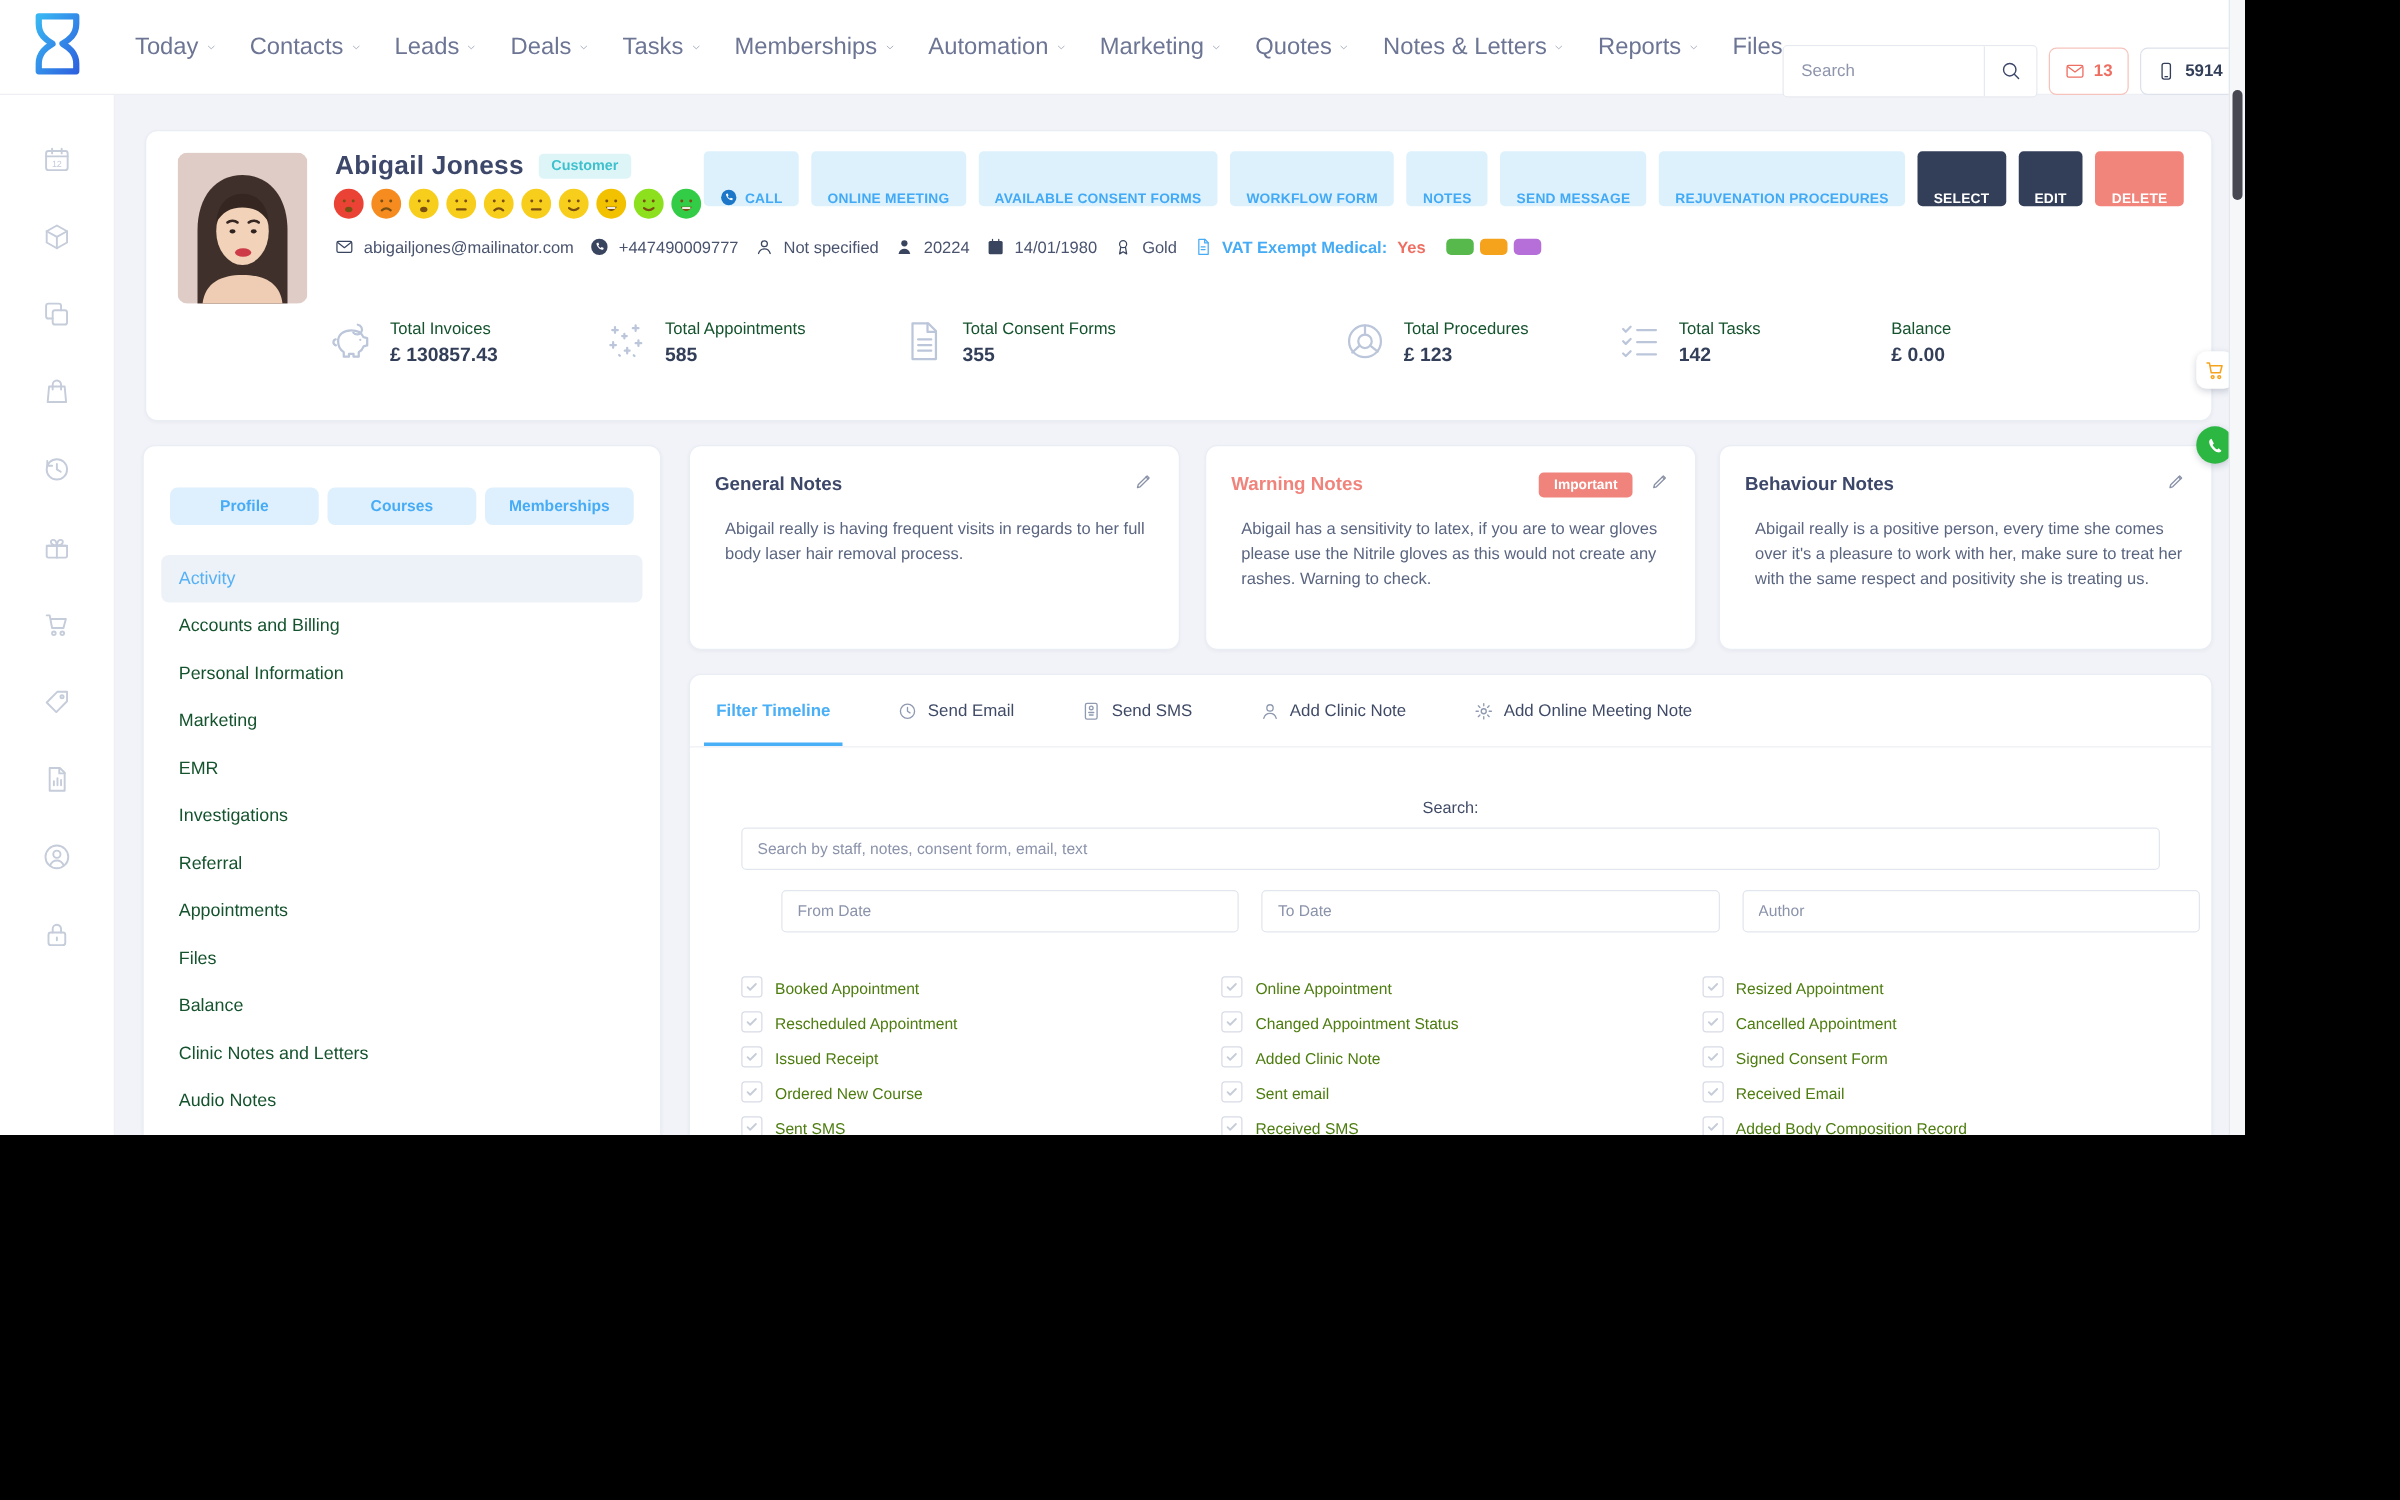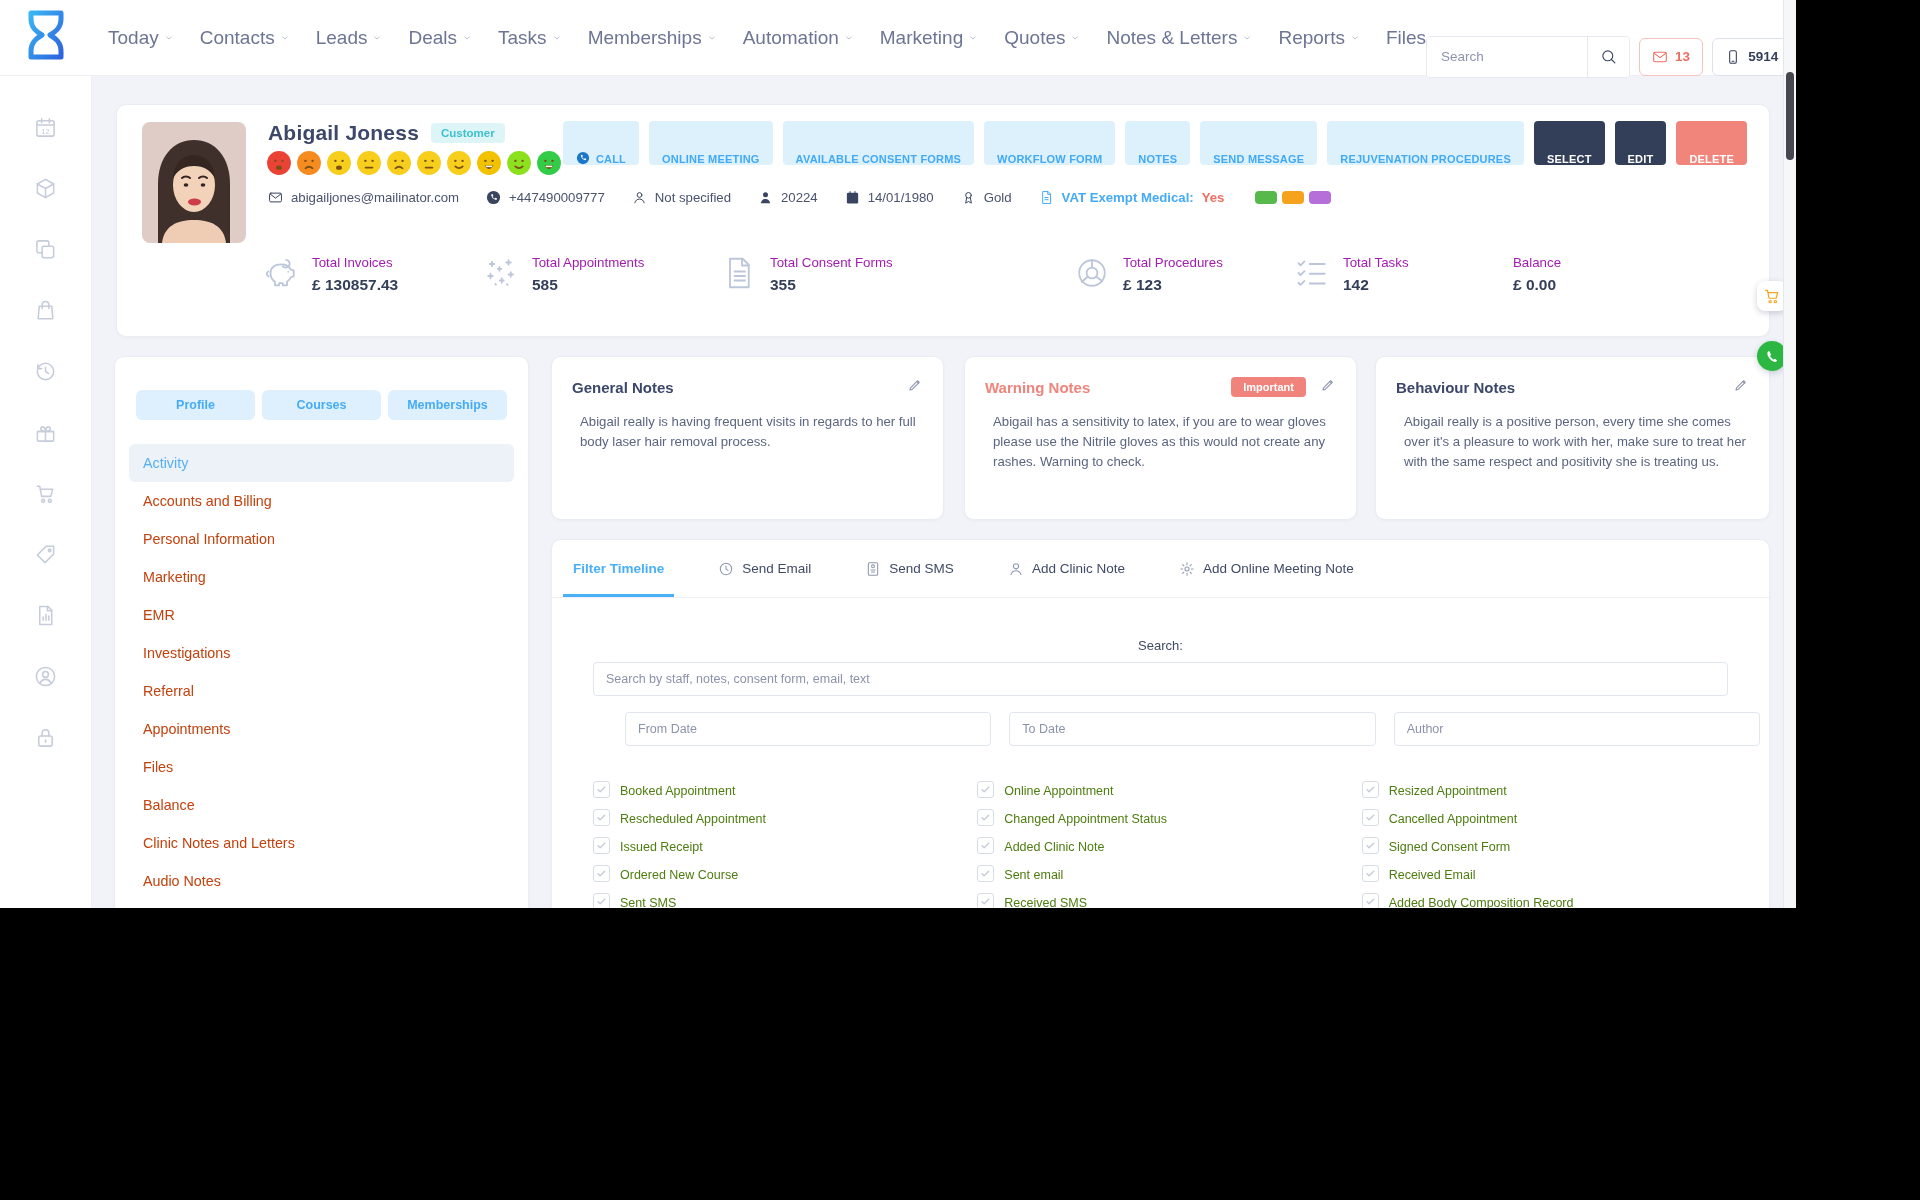--- a/index.html
+++ b/index.html
@@ -37,39 +37,39 @@
   .pname{font-size:21px;color:#3c4769;font-weight:600;letter-spacing:.2px;}
   .ctag{background:#def5f8;color:#3ec1cd;font-size:11.5px;padding:4px 10px;border-radius:4px;font-weight:600;margin-left:12px;}
   .actions{position:absolute;right:22px;top:16px;display:flex;gap:10px;}
   .abtn{height:44px;padding:0 13px;border:0;border-radius:4px;background:#ddf1fd;color:#42a9f5;font-size:11px;font-weight:700;letter-spacing:.2px;display:flex;align-items:flex-end;gap:6px;font-family:inherit;white-space:nowrap;}
   .abtn.dark{background:#333f59;color:#fff;}
   .abtn.danger{background:#f2857b;color:#fff;}
   .abtn .ic svg{width:14px;height:14px;color:#1c77c9;}
   .emojis{position:absolute;left:149px;top:45px;display:flex;gap:4px;}
   .emoji{width:26px;height:26px;}
   .emoji svg{width:26px;height:26px;}
-  .contact{position:absolute;left:151px;top:85px;display:flex;gap:27px;align-items:center;color:#49536e;font-size:13.2px;}
+  .contact{position:absolute;left:151px;top:85px;display:flex;gap:13px;align-items:center;color:#49536e;font-size:13.2px;}
   .citem{display:flex;gap:8px;align-items:center;white-space:nowrap;}
   .citem .ic svg{width:15px;height:15px;color:#39445f;}
   .citem.accent{color:#46abf5;font-weight:600;}
   .citem.accent .ic svg{color:#46abf5;}
   .vatval{color:#ee6e62;font-weight:600;}
   .pills{display:flex;gap:5px;margin-left:4px;}
   .pill{width:22px;height:13px;border-radius:4px;}
   .stats{position:absolute;left:0;top:150px;right:0;height:60px;}
   .stat{position:absolute;display:flex;gap:13px;align-items:flex-start;}
   .stat .ic svg{width:36px;height:36px;color:#bcc6da;stroke-width:1.2;}
-  .slabel{font-size:13.3px;color:#a21caf;margin-bottom:6px;white-space:nowrap;}
+  .slabel{font-size:13.3px;color:#14532d;margin-bottom:6px;white-space:nowrap;}
   .svalue{font-size:15.5px;color:#333f59;font-weight:700;}
   
   .side-card{left:22px;top:280px;width:415px;height:562px;overflow:hidden;}
   .side-tabs{display:flex;gap:7px;padding:33px 21px 20px 21px;}
   .stab{flex:1;height:30px;border-radius:6px;background:#def0fd;color:#47acf5;font-size:12.5px;font-weight:600;display:flex;align-items:center;justify-content:center;}
   .side-menu{padding:4px 14px;}
-  .mitem{height:38px;display:flex;align-items:center;padding:0 14px;font-size:14.3px;color:#c2410c;border-radius:6px;}
+  .mitem{height:38px;display:flex;align-items:center;padding:0 14px;font-size:14.3px;color:#14532d;border-radius:6px;}
   .mitem.active{background:#edf1f8;color:#55b1f6;}
   
   .ncard{top:280px;height:164px;padding:20px 20px;}
   .nhead{display:flex;align-items:center;gap:14px;}
   .ntitle{font-size:15px;font-weight:600;color:#3c4769;flex:1;}
   .ncard.warning .ntitle{color:#f0847c;}
   .nbadge{background:#f0847c;color:#fff;font-size:11px;font-weight:700;padding:4px 12px;border-radius:4px;}
   .npencil .ic svg{width:16px;height:16px;color:#8b93a9;}
   .ntext{margin:15px 0 0 8px;font-size:13.2px;line-height:20px;color:#5a6580;}
   

